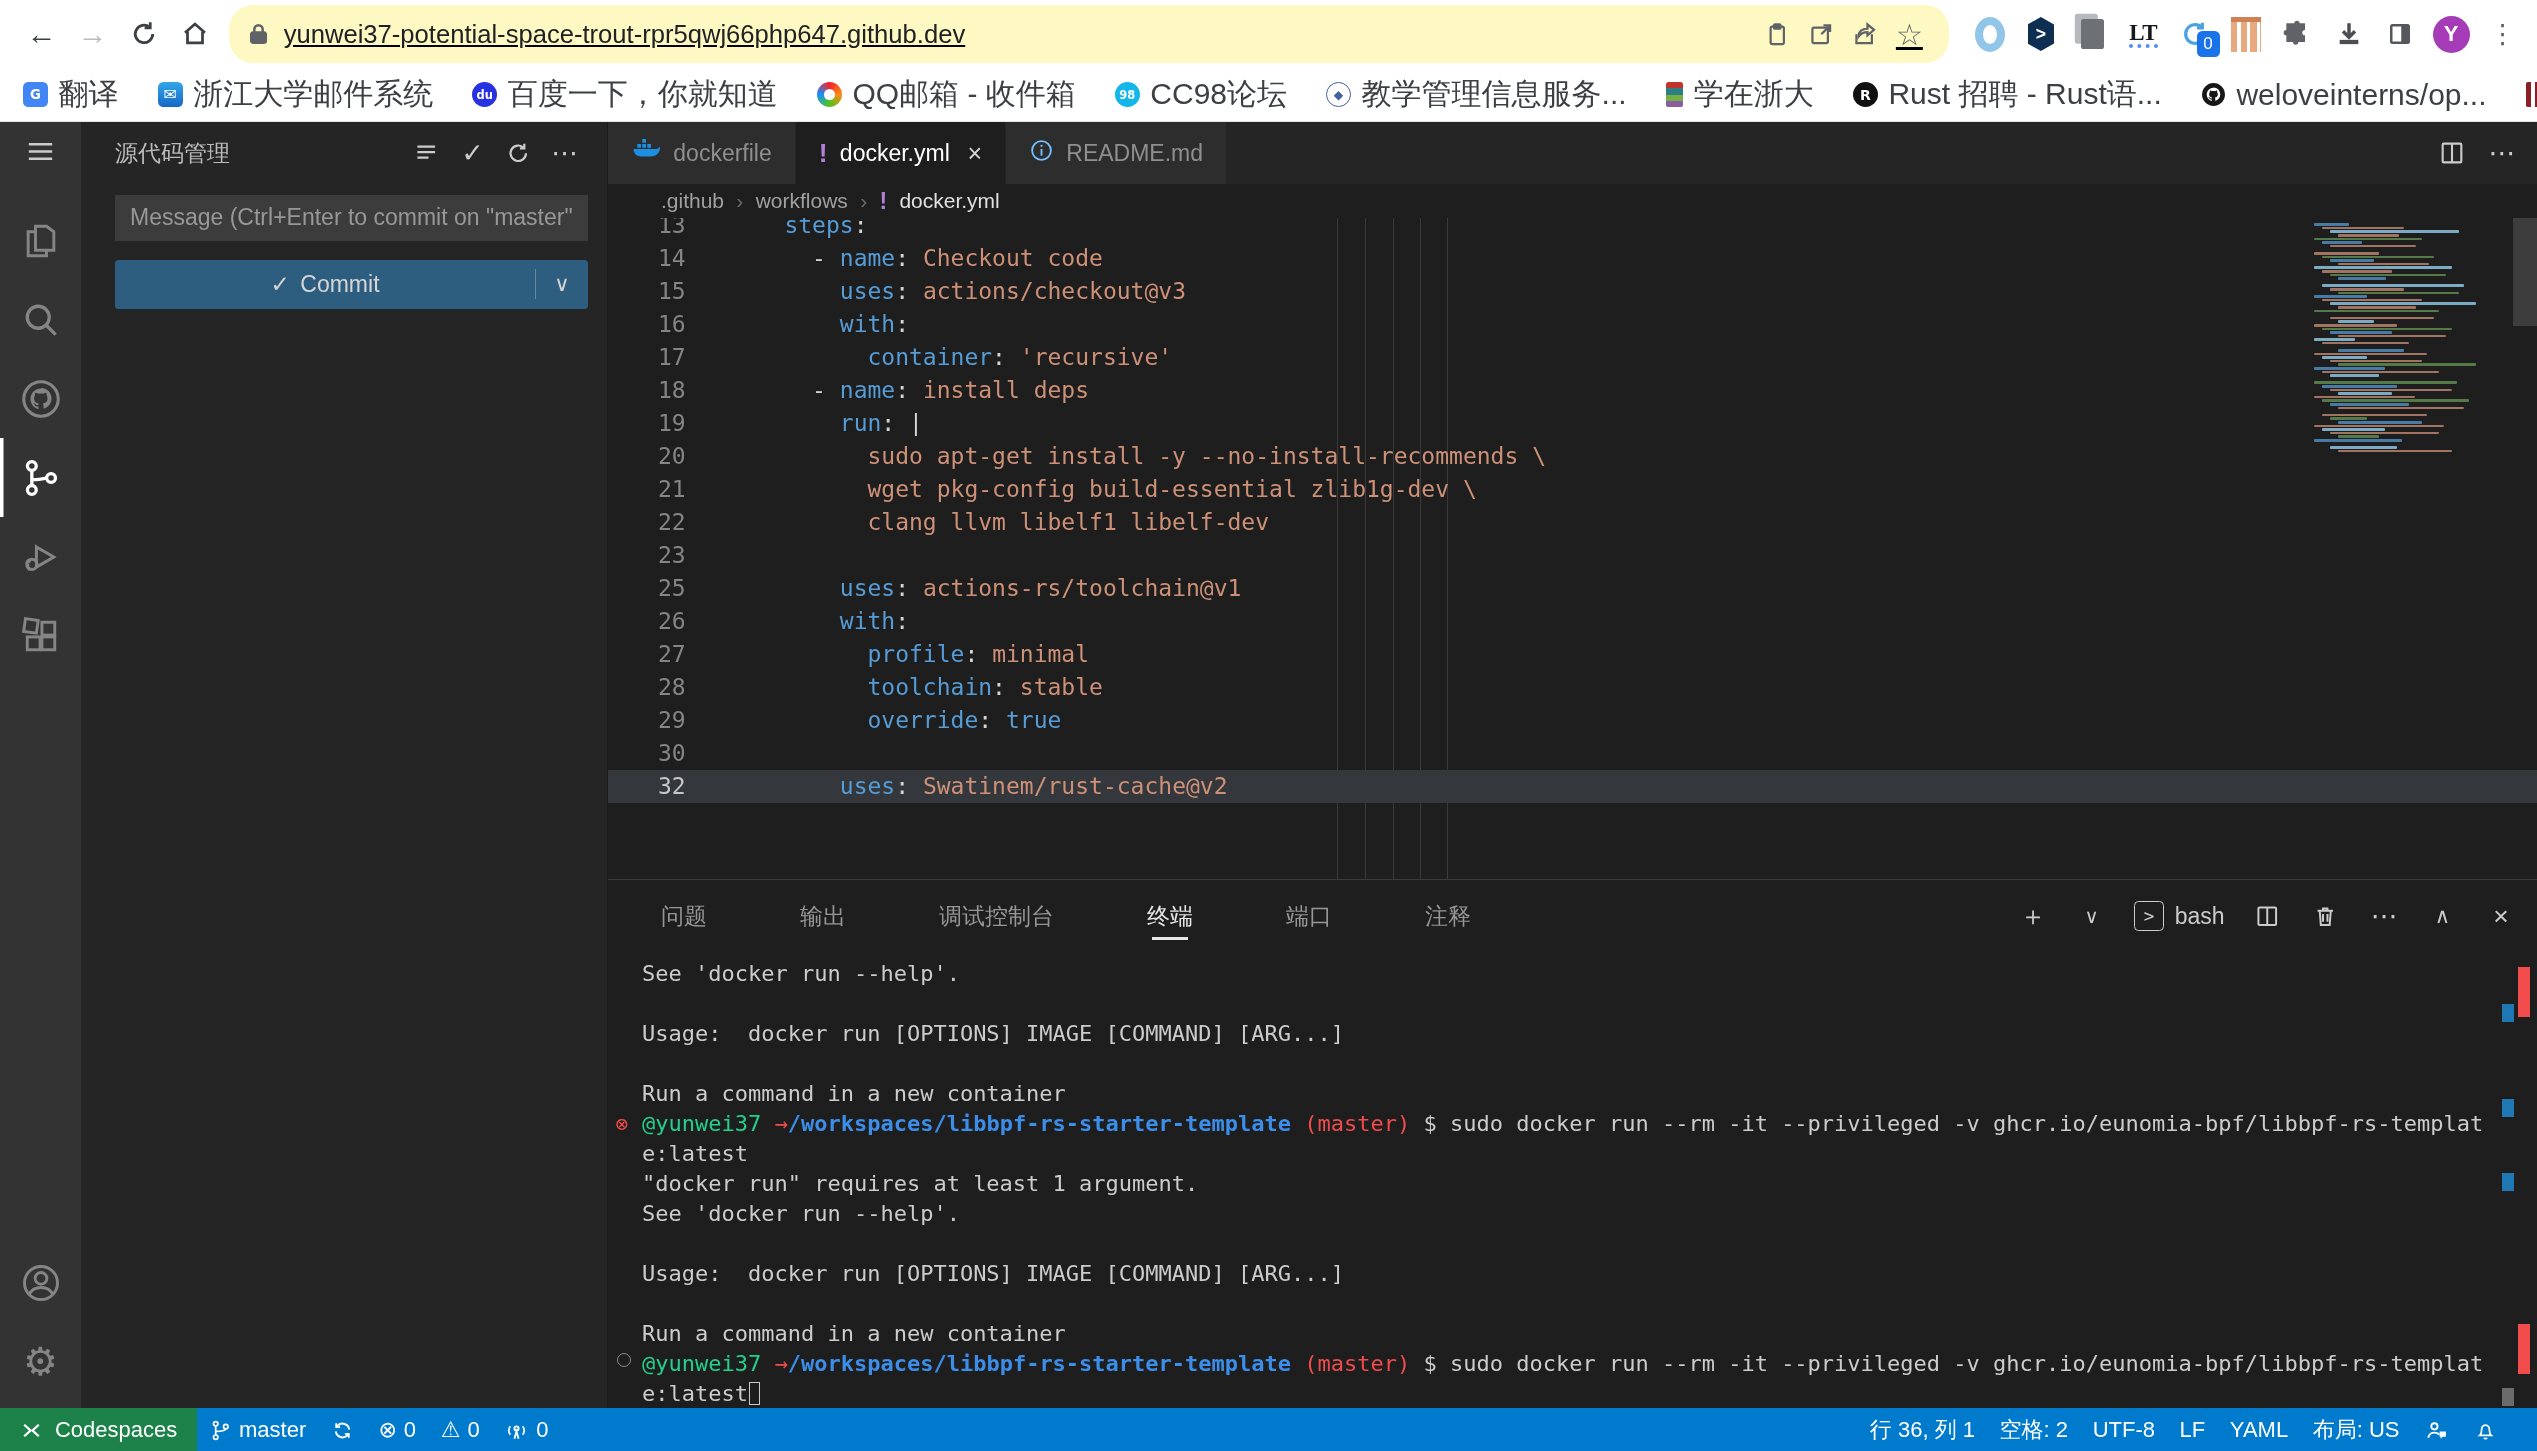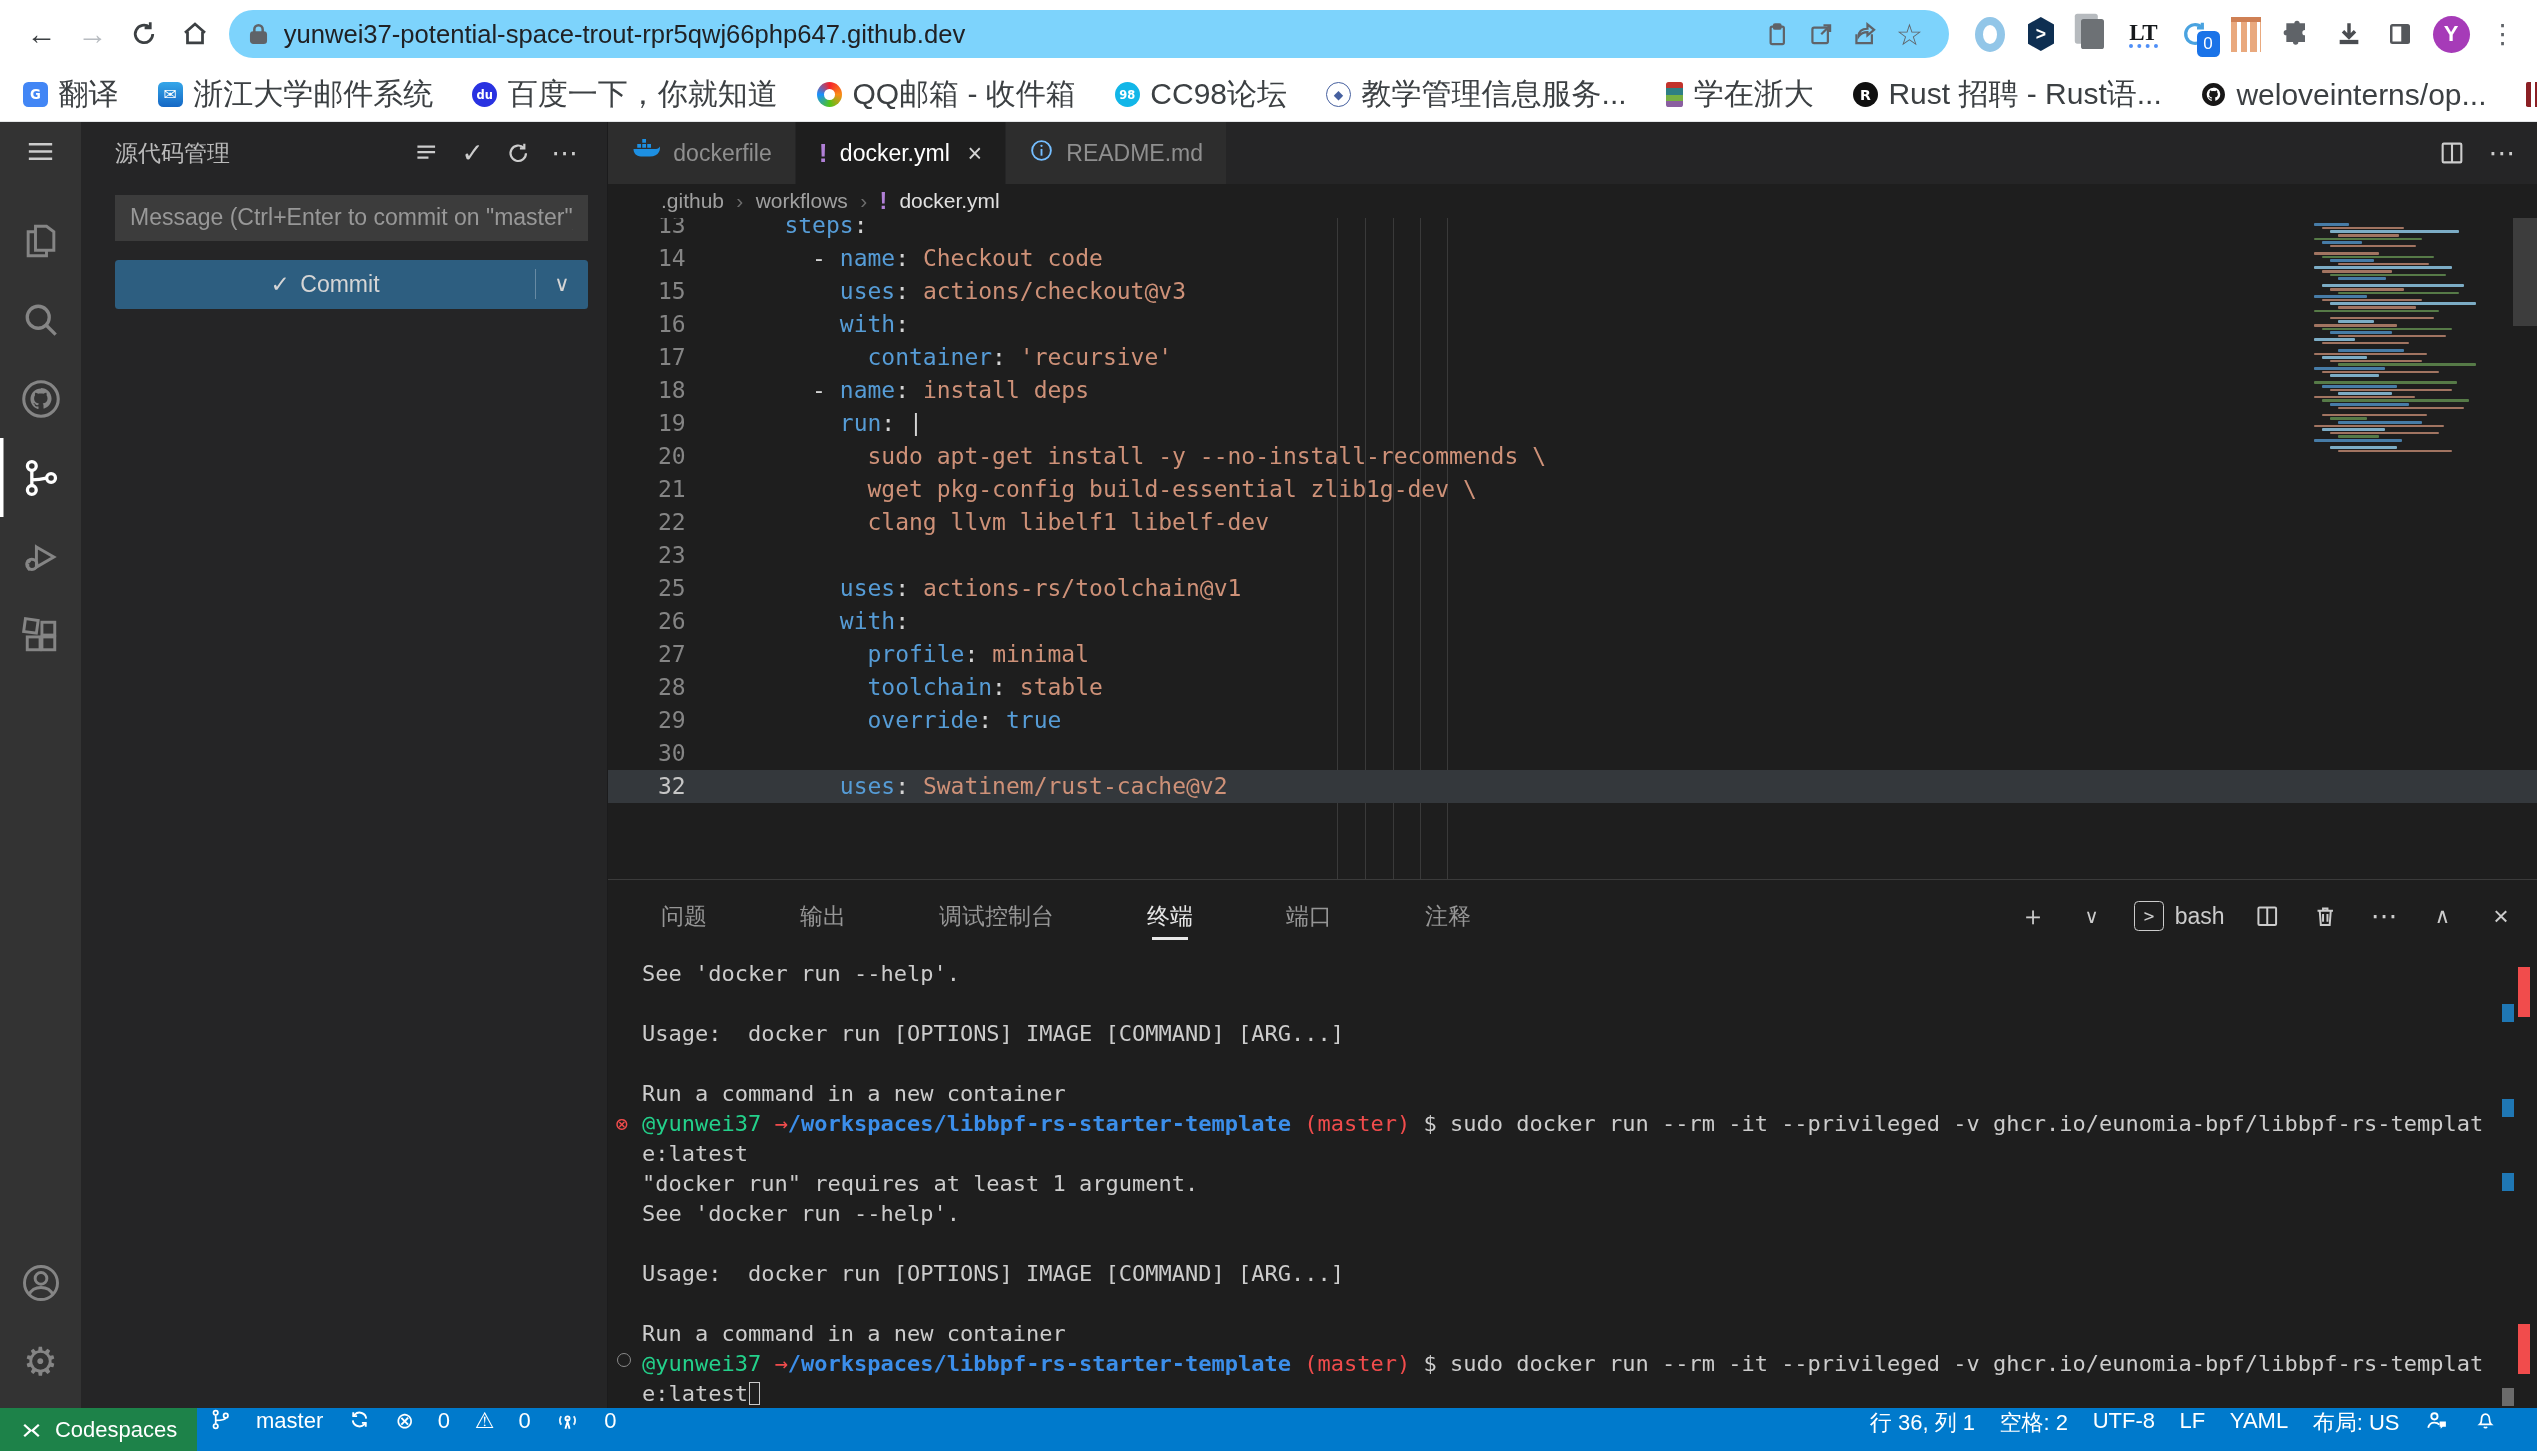--- a/index.html
+++ b/index.html
@@ -5,22 +5,22 @@
   * { margin:0; padding:0; box-sizing:border-box; }
   html,body { width:2538px; height:1451px; overflow:hidden; background:#1e1e1e;
     font-family:"Liberation Sans","DejaVu Sans",sans-serif; }
   .mono { font-family:"DejaVu Sans Mono",monospace; }
 
   
   #btoolbar { height:68px; background:#fff; display:flex; align-items:center; padding:0 16px; }
   .navbtn { width:51px; height:51px; border-radius:50%; display:flex; align-items:center;
     justify-content:center; color:#3c4043; font-size:30px; flex:none; }
   .navbtn.dis { color:#b8bcc1; }
-  #omnibox { flex:1; height:48px; background:#7dd3fc; border-radius:24px; margin:0 12.3px 0 8.8px;
-    display:flex; align-items:center; padding:0 17.6px; min-width:0; }
+  #omnibox { flex:1; height:58px; background:#fef9c3; border-radius:24px; margin:0 12.3px 0 8.8px;
+    display:flex; align-items:center; padding:0 17.6px; min-width:0;text-decoration:underline; }
   #omni-url { color:#202124; font-size:25.6px; flex:1; white-space:nowrap; overflow:hidden; }
   .pillicon { width:44px; height:44px; display:flex; align-items:center; justify-content:center;
     color:#5f6368; flex:none; }
   #extrow { display:flex; align-items:center; gap:12.3px; padding-left:8.8px; }
   .xic { width:39px; height:39px; display:flex; align-items:center; justify-content:center; position:relative; flex:none; }
   .x-oval { width:30px; height:35px; border:8.8px solid #92c6e8; border-radius:50%; }
   .x-navy { width:26.5px; height:34px; background:#0e2f52; clip-path:polygon(50% 0,100% 22%,100% 78%,50% 100%,0 78%,0 22%);
     color:#fff; font-size:17.6px; font-weight:bold; display:flex; align-items:center; justify-content:center; }
   .x-pages { width:23px; height:30px; background:#6d7175; border-radius:2.6px; box-shadow:-6.2px -5.3px 0 #b6babe; }
   .x-lt { color:#16191c; font:800 23px "Liberation Serif",serif; border-bottom:4.4px dotted #4f8ff7; line-height:1; }
@@ -124,21 +124,21 @@
   .trow { height:30px; white-space:pre; position:relative; color:#cccccc; }
   .tg-err { position:absolute; left:-26.5px; top:1.8px; color:#f14c4c; font-size:21px; line-height:26.5px; }
   .tg-run { position:absolute; left:-25px; top:3.5px; width:14px; height:14px; border:1.8px solid #8a8a8a; border-radius:50%; }
   .t-grn { color:#23d18b; } .t-red { color:#f14c4c; } .t-blu { color:#3b8eea; font-weight:bold; }
   .cursor-box { display:inline-block; width:11.5px; height:23px; border:1.8px solid #c9c9c9; vertical-align:-3.5px; margin-left:0.9px; }
   .ruler-mark { position:absolute; width:12.3px; height:17.6px; z-index:5; }
 
   
   #statusbar { height:44px; background:#007acc; display:flex; align-items:center; color:#fff; font-size:22px; }
   #remote-chip { height:44px; background:#1d8249; display:flex; align-items:center; gap:10.6px; padding:0 19.4px; }
-  .sb-item { display:flex; align-items:flex-start; gap:24px; padding:0 12.3px; height:44px; white-space:nowrap; }
+  .sb-item { display:flex; align-items:center; gap:7px; padding:0 12.3px; height:44px; white-space:nowrap; }
   #sb-right { margin-left:auto; display:flex; align-items:center; padding-right:29px; }
   svg.ic { display:block; }
 </style>
 </head>
 <body>
 
 <div id="btoolbar">
   <div class="navbtn">←</div>
   <div class="navbtn dis">→</div>
   <div class="navbtn">

